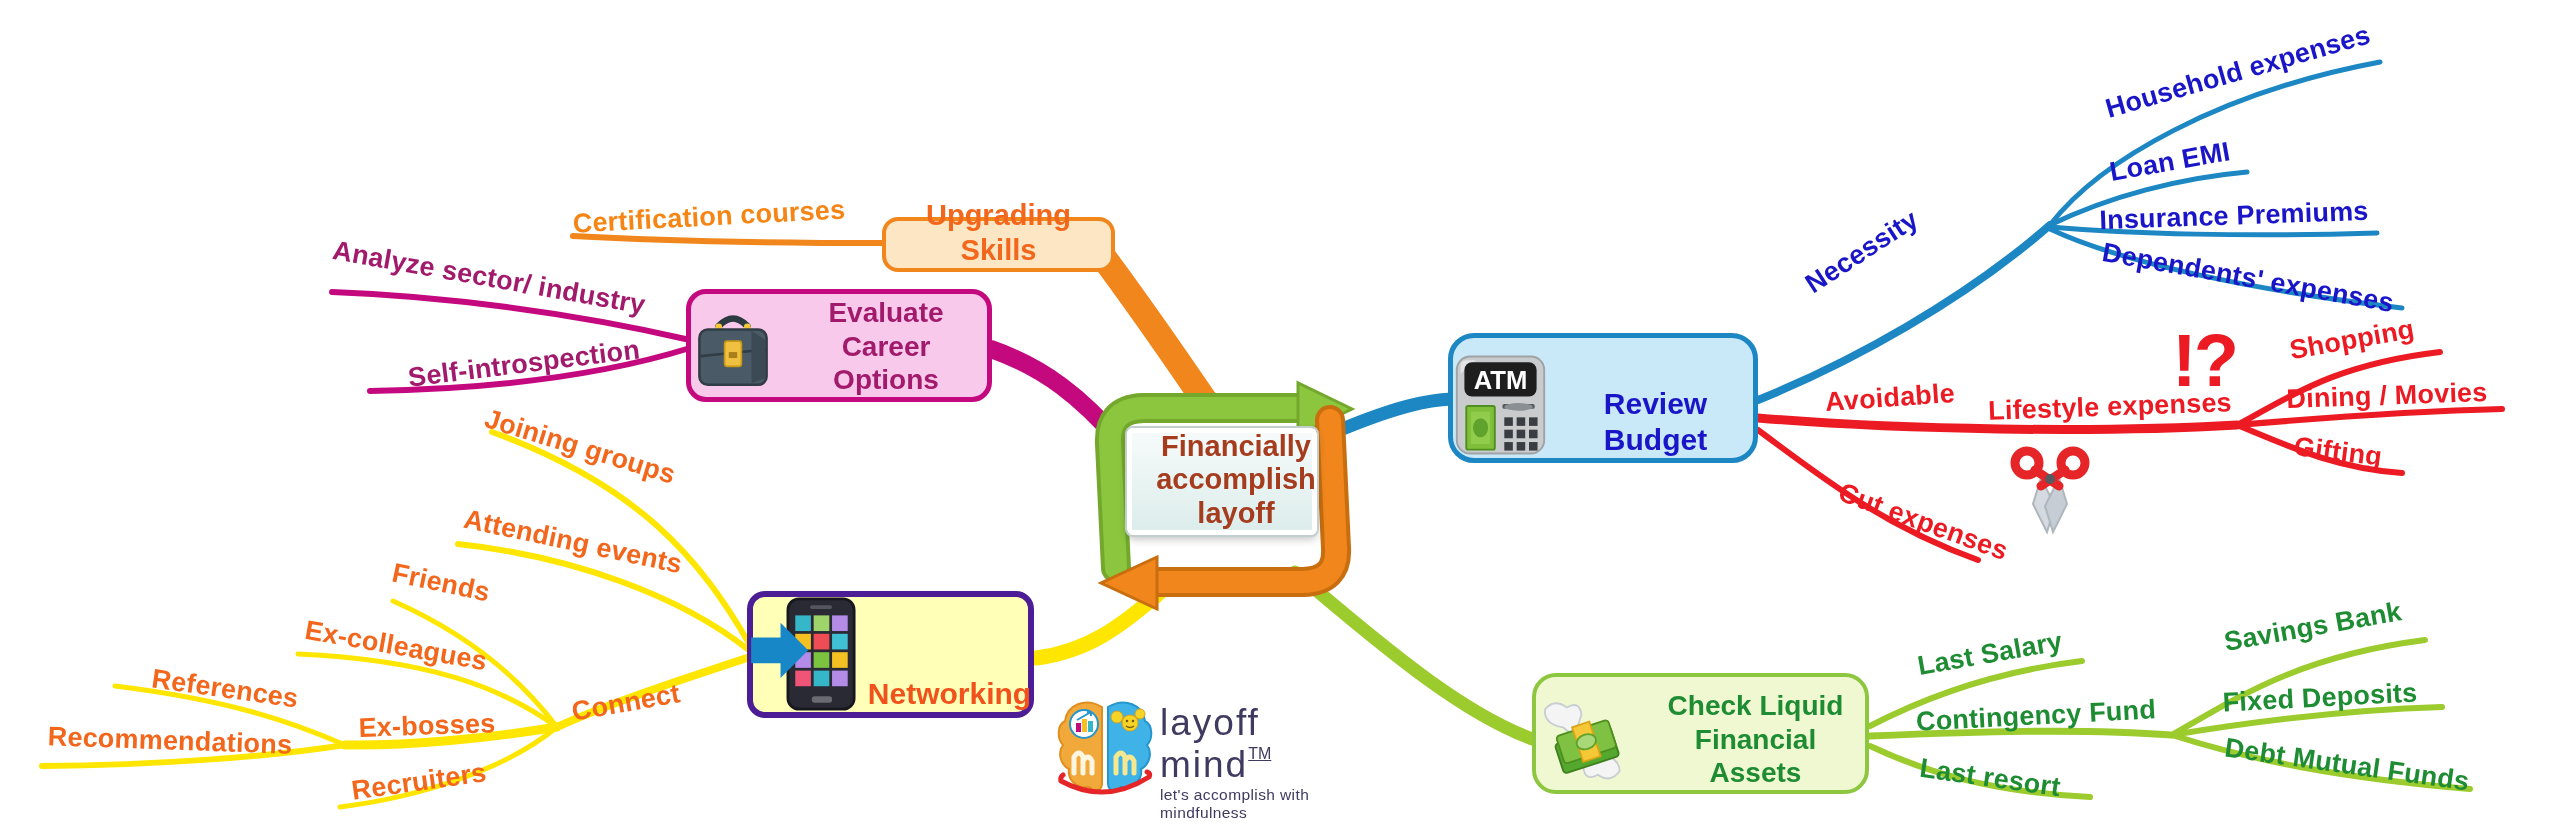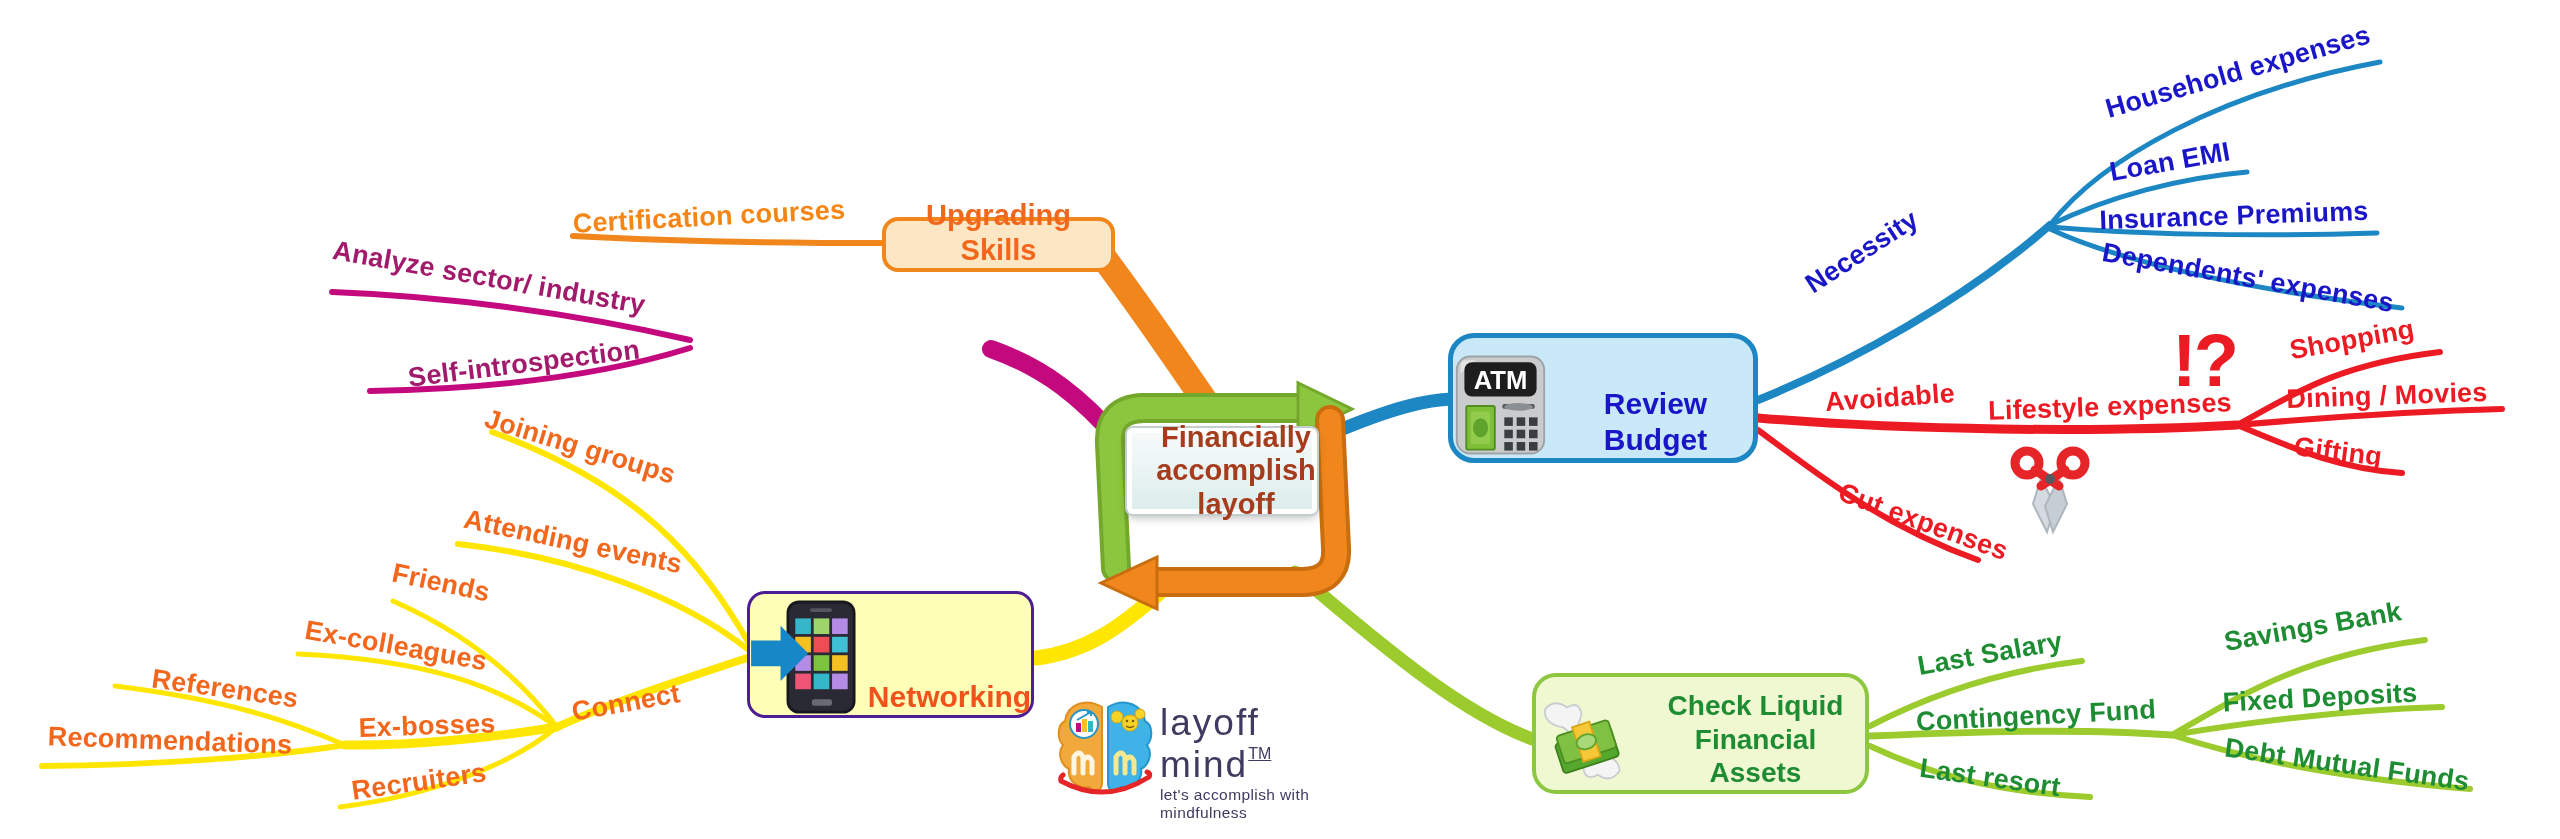--- a/index.html
+++ b/index.html
@@ -22,28 +22,28 @@
   #box-liquid{left:1532px;top:673px;width:337px;height:121px;background:#F0F8D2;
       border:4px solid #8DC63F;border-radius:24px;}
   #box-liquid .ttl{color:#1E8C32;font-size:28px;}
   #box-upgrading{left:882px;top:217px;width:233px;height:55px;background:#FDE6C3;
       border:4px solid #F0861C;border-radius:16px;}
   #box-upgrading .ttl{color:#F2671C;font-size:29px;}
   #box-evaluate{left:686px;top:289px;width:306px;height:113px;background:#F9C9EB;
       border:5px solid #C4097F;border-radius:20px;}
   #box-evaluate .ttl{color:#A21A6B;font-size:28px;}
   #box-networking{left:747px;top:591px;width:287px;height:127px;background:#FFFFB8;
-      border:3px solid #4c1d95;border-radius:18px;}
+      border:6px solid #4c1d95;border-radius:18px;}
   #box-networking .ttl{color:#F1511B;font-size:30px;}
   
-  #center-panel{position:absolute;left:1127px;top:428px;width:190px;height:86px;
+  #center-panel{position:absolute;left:1127px;top:428px;width:190px;height:107px;
       box-sizing:border-box;background:linear-gradient(#F6FBFA,#DCEDEB);
       border:5px solid #ffffff;border-radius:6px;
       box-shadow:0 0 0 2px #C3CFCF,0 4px 8px rgba(0,0,0,.25);
-      display:flex;align-items:center;justify-content:center;padding-left:28px;}
+      display:flex;align-items:flex-end;justify-content:center;padding-left:28px;}
   #center-panel .ttl{color:#A63C1E;font-size:29px;font-weight:700;text-align:center;line-height:1.15;}
   
   .icon{flex:0 0 auto;}
   
   #logo{position:absolute;left:1050px;top:690px;width:330px;height:120px;}
   #logo .brand-wrap{position:absolute;left:110px;top:12px;color:#3F3A5F;}
   #logo .brand{font-size:37px;letter-spacing:2px;font-weight:400;}
   #logo .tm{font-size:16px;vertical-align:18px;letter-spacing:0;text-decoration:underline;}
   #logo .tagline{font-size:15.5px;letter-spacing:.4px;color:#3F3A5F;}
   .abs{position:absolute;}
@@ -154,20 +154,36 @@
     <div class="ttl">
       <div>Check Liquid</div>
       <div>Financial Assets</div>
     </div>
   </div>
 
   <div class="node" id="box-upgrading">
     <div class="ttl">Upgrading Skills</div>
   </div>
 
+  <div class="node" id="box-evaluate">
+    <svg class="icon" width="84" height="94" viewBox="0 0 100 105">
+      <path d="M33,24 Q50,6 67,24" stroke="#2E3A42" stroke-width="8" fill="none" stroke-linecap="round"></path>
+      <circle cx="33" cy="25" r="4" fill="#F5C838"></circle>
+        <circle cx="67" cy="25" r="4" fill="#F5C838"></circle>
+      <rect x="10" y="28" width="80" height="66" rx="10" fill="#4A5A66" stroke="#303C46" stroke-width="3"></rect>
+      <path d="M10,60 L90,52" stroke="#303C46" stroke-width="3"></path>
+      <path d="M72,30 L88,40 L88,86 L72,92 Z" fill="#3C4A55"></path>
+      <rect x="40" y="42" width="20" height="30" rx="3" fill="#F0C040" stroke="#C89818" stroke-width="2"></rect>
+      <rect x="45" y="55" width="10" height="7" fill="#A87F18"></rect>
+    </svg>
+    <div class="ttl">
+      <div>Evaluate</div>
+      <div>Career Options</div>
+    </div>
+  </div>
 
   <div class="node" id="box-networking">
     <svg class="icon" width="108" height="115" viewBox="0 0 115 125">
       <rect x="40" y="2" width="72" height="120" rx="12" fill="#2A2A34" stroke="#17171E" stroke-width="3"></rect>
       <rect x="64" y="9" width="24" height="4" rx="2" fill="#55555F"></rect>
       <g>
         <rect x="48" y="20" width="17" height="17" fill="#35B6C9"></rect>
           <rect x="68" y="20" width="17" height="17" fill="#9FD46A"></rect>
           <rect x="88" y="20" width="17" height="17" fill="#B48CE8"></rect>
         <rect x="48" y="40" width="17" height="17" fill="#F5C022"></rect>

